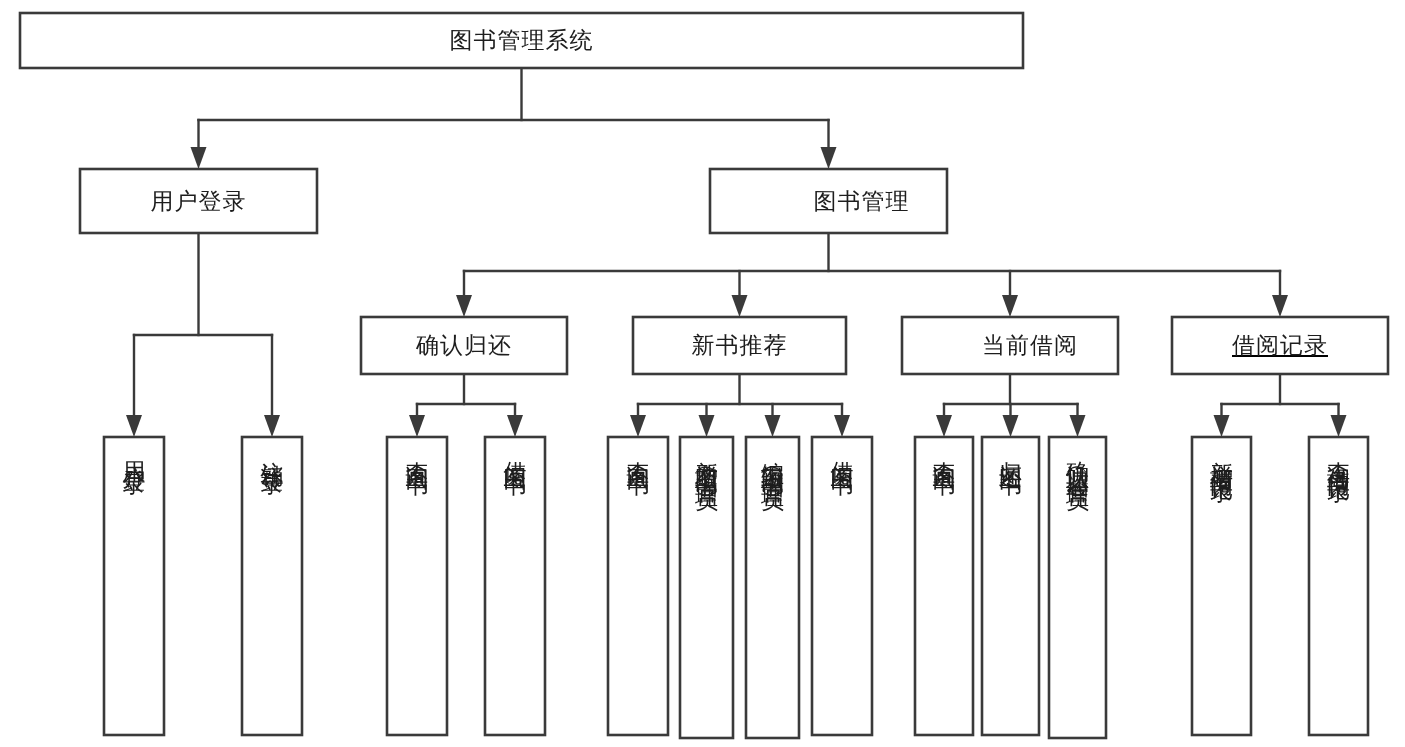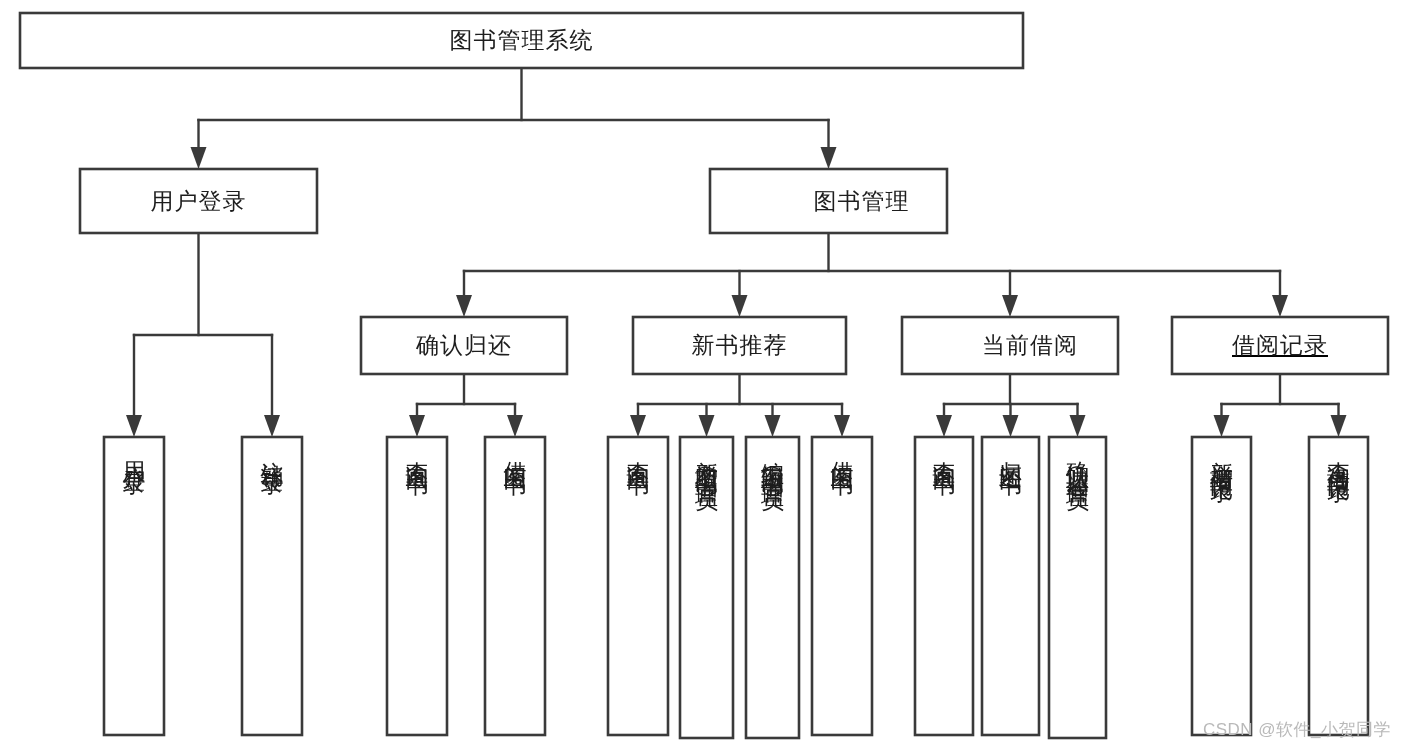--- a/index.html
+++ b/index.html
@@ -220,14 +220,13 @@
       <div class="vlabel-wrap" style="left: 1049px; top: 443px; width: 57px; height: 291px;">
         <span class="vlabel-text">确认归还（管理员）</span>
       </div>
       <div class="vlabel-wrap" style="left: 1192px; top: 443px; width: 59px; height: 288px;">
         <span class="vlabel-text">新增借阅记录</span>
       </div>
       <div class="vlabel-wrap" style="left: 1309px; top: 443px; width: 59px; height: 288px;">
         <span class="vlabel-text">查询借阅记录</span>
       </div>
     </div>
-  <div class="watermark">CSDN @软件_小贺同学</div>
 </div>
 
 </body></html>

